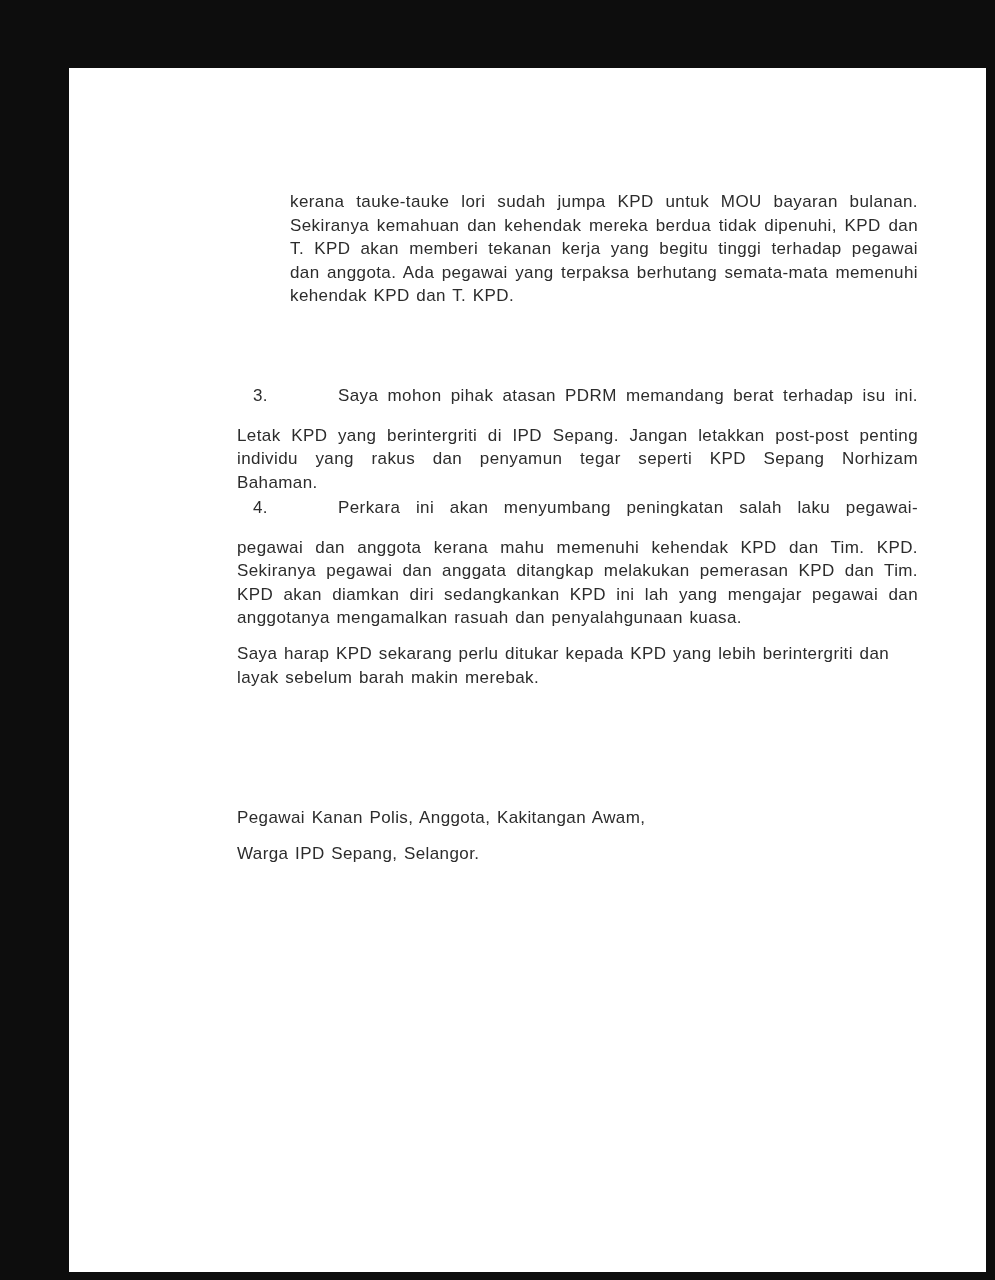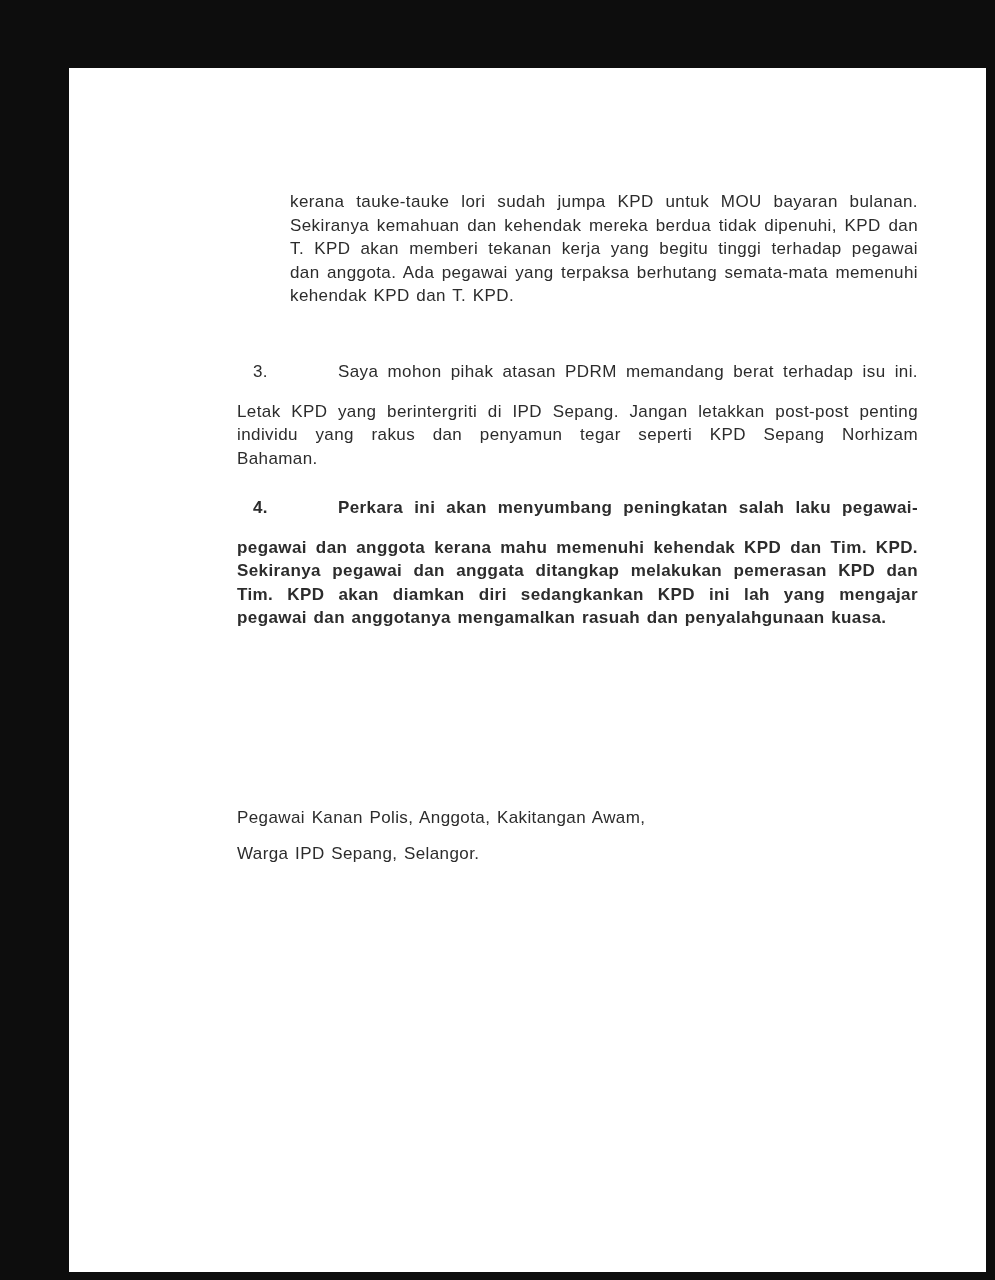--- a/index.html
+++ b/index.html
@@ -30,22 +30,22 @@
     letter-spacing: 0.4px;
     word-spacing: 1.5px;
   }
   .justify { text-align: justify; }
   .cont { padding-left: 53px; }
   .num {
     display: inline-block;
     width: 53px;
   }
   .p1 { top: 106px; }
-  .p3 { top: 260px; }
-  .p4 { top: 396px; font-weight: bold; }
+  .p3 { top: 284px; }
+  .p4 { top: 396px; }
   .p5 { top: 558px; }
   .sig1 { top: 722px; }
   .sig2 { top: 758px; }
 
   
   .cs-badge {
     position: absolute;
     left: 664px; top: 1174px;
     display: flex;
     align-items: center;
@@ -92,20 +92,21 @@
     <p class="para justify cont p1">kerana tauke-tauke lori sudah jumpa KPD untuk MOU bayaran bulanan. Sekiranya kemahuan dan kehendak mereka berdua tidak dipenuhi, KPD dan T. KPD akan memberi tekanan kerja yang begitu tinggi terhadap pegawai dan anggota. Ada pegawai yang terpaksa berhutang semata-mata memenuhi kehendak KPD dan T. KPD.</p>
 
     <p class="para justify p3">
       <span class="num">3.</span><span>Saya mohon pihak atasan PDRM memandang berat terhadap isu ini. Letak KPD yang berintergriti di IPD Sepang. Jangan letakkan post-post penting individu yang rakus dan penyamun tegar seperti KPD Sepang Norhizam Bahaman.</span>
     </p>
 
     <p class="para justify p4">
       <span class="num">4.</span><span>Perkara ini akan menyumbang peningkatan salah laku pegawai-pegawai dan anggota kerana mahu memenuhi kehendak KPD dan Tim. KPD. Sekiranya pegawai dan anggata ditangkap melakukan pemerasan KPD dan Tim. KPD akan diamkan diri sedangkankan KPD ini lah yang mengajar pegawai dan anggotanya mengamalkan rasuah dan penyalahgunaan kuasa.</span>
     </p>
 
+    <p class="para p5">Saya harap KPD sekarang perlu ditukar kepada KPD yang lebih berintergriti dan layak sebelum barah makin merebak.</p>
 
     <p class="para sig2">Warga IPD Sepang, Selangor.</p>
 
     <p class="para sig1">Pegawai Kanan Polis, Anggota, Kakitangan Awam,</p>
 
     <div class="cs-badge">
       <div class="cs-icon">
         <div class="cs-letters">CS</div>
         <div class="cs-strip"></div>
       </div>

